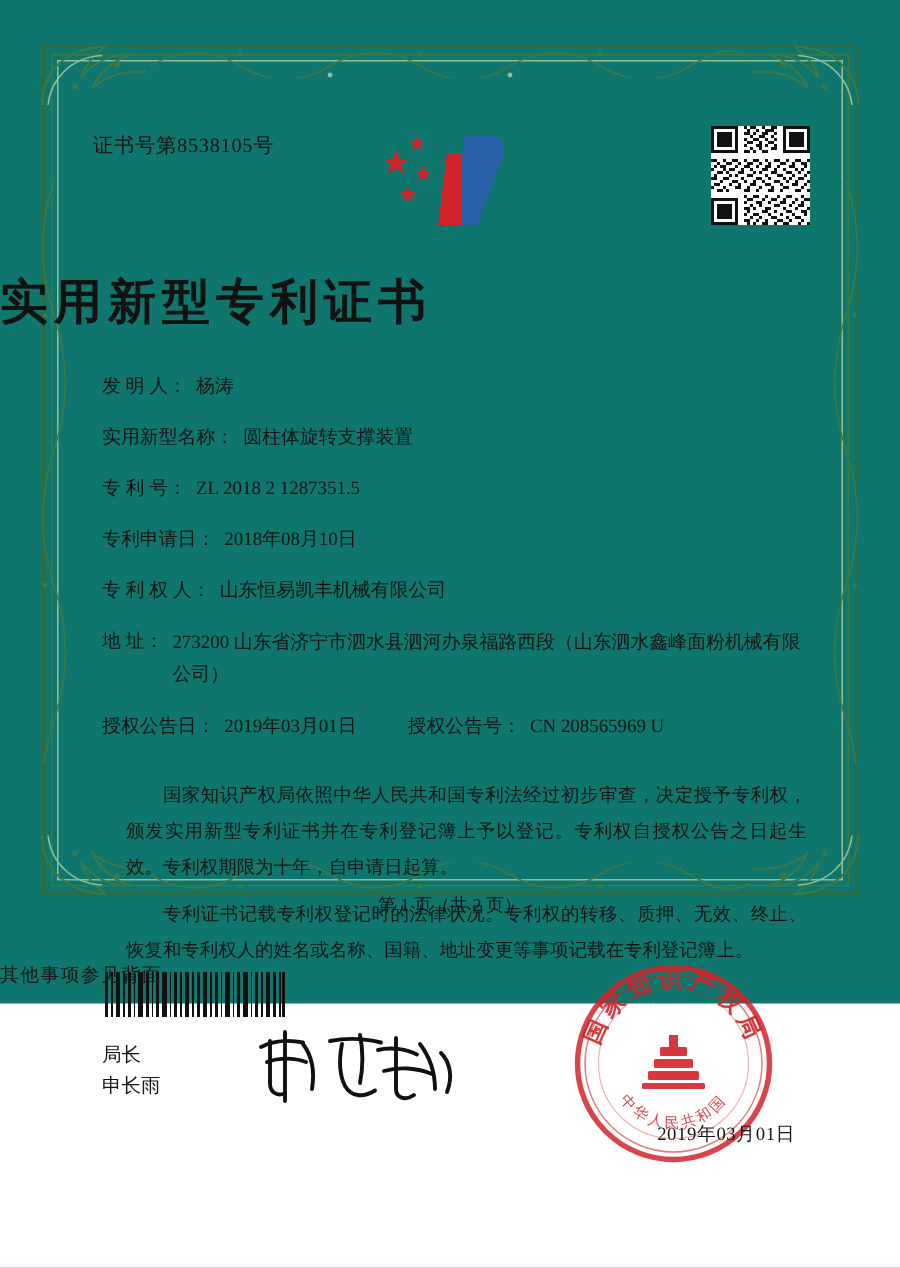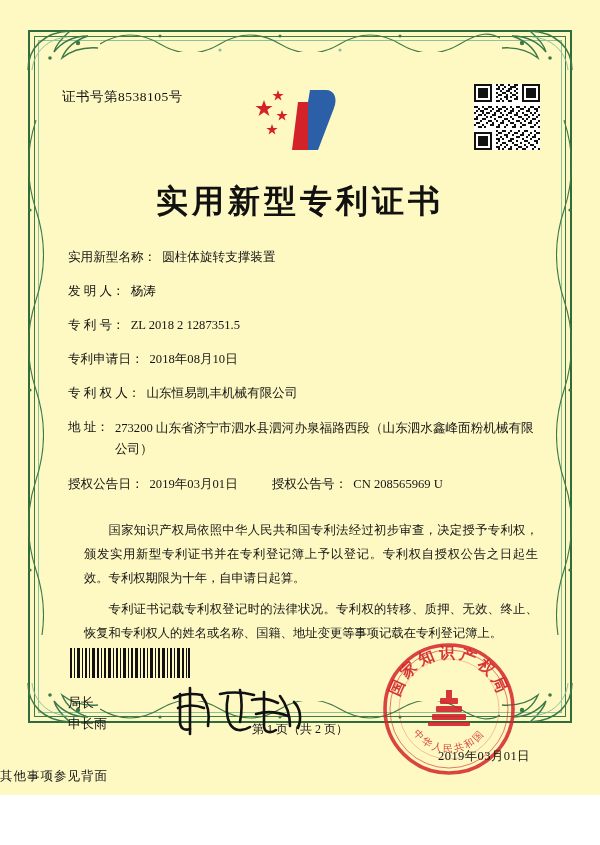--- a/index.html
+++ b/index.html
@@ -12,22 +12,22 @@
     height: 845px;
     font-family: "Liberation Serif", serif;
     color: #1d1d1d;
     position: relative;
     overflow: hidden;
   }
 
   #page {
     position: relative;
     width: 600px;
-    height: 795px;
-    background: #fef9c3;
+    height: 669px;
+    background: #0f766e;
   }
 
   
   .border-outer {
     position: absolute;
     left: 28px;
     top: 30px;
     right: 28px;
     bottom: 72px;
     border: 2px solid #2f6b3c;
@@ -123,21 +123,20 @@
     width: 66px;
     height: 66px;
   }
 
   
   .title {
     position: absolute;
     left: 0;
     right: 0;
     top: 180px;
-    text-align: center;
     font-size: 32px;
     font-weight: bold;
     letter-spacing: 4px;
     color: #111;
     font-family: "DejaVu Serif", "Liberation Serif", serif;
   }
 
   
   .fields {
     position: absolute;
@@ -544,26 +543,26 @@
           <rect x="29" y="32" width="1" height="1"></rect>
           <rect x="32" y="32" width="1" height="1"></rect>
       </g>
     </svg>
   </div>
 
   <div class="title">实用新型专利证书</div>
 
   <div class="fields">
     <div class="field-row">
+      <span class="field-label">发 明 人：</span>
+      <span class="field-value">杨涛</span>
+    </div>
+    <div class="field-row">
       <span class="field-label">实用新型名称：</span>
       <span class="field-value">圆柱体旋转支撑装置</span>
-    </div>
-    <div class="field-row">
-      <span class="field-label">发 明 人：</span>
-      <span class="field-value">杨涛</span>
     </div>
     <div class="field-row">
       <span class="field-label">专 利 号：</span>
       <span class="field-value">ZL 2018 2 1287351.5</span>
     </div>
     <div class="field-row">
       <span class="field-label">专利申请日：</span>
       <span class="field-value">2018年08月10日</span>
     </div>
     <div class="field-row">

